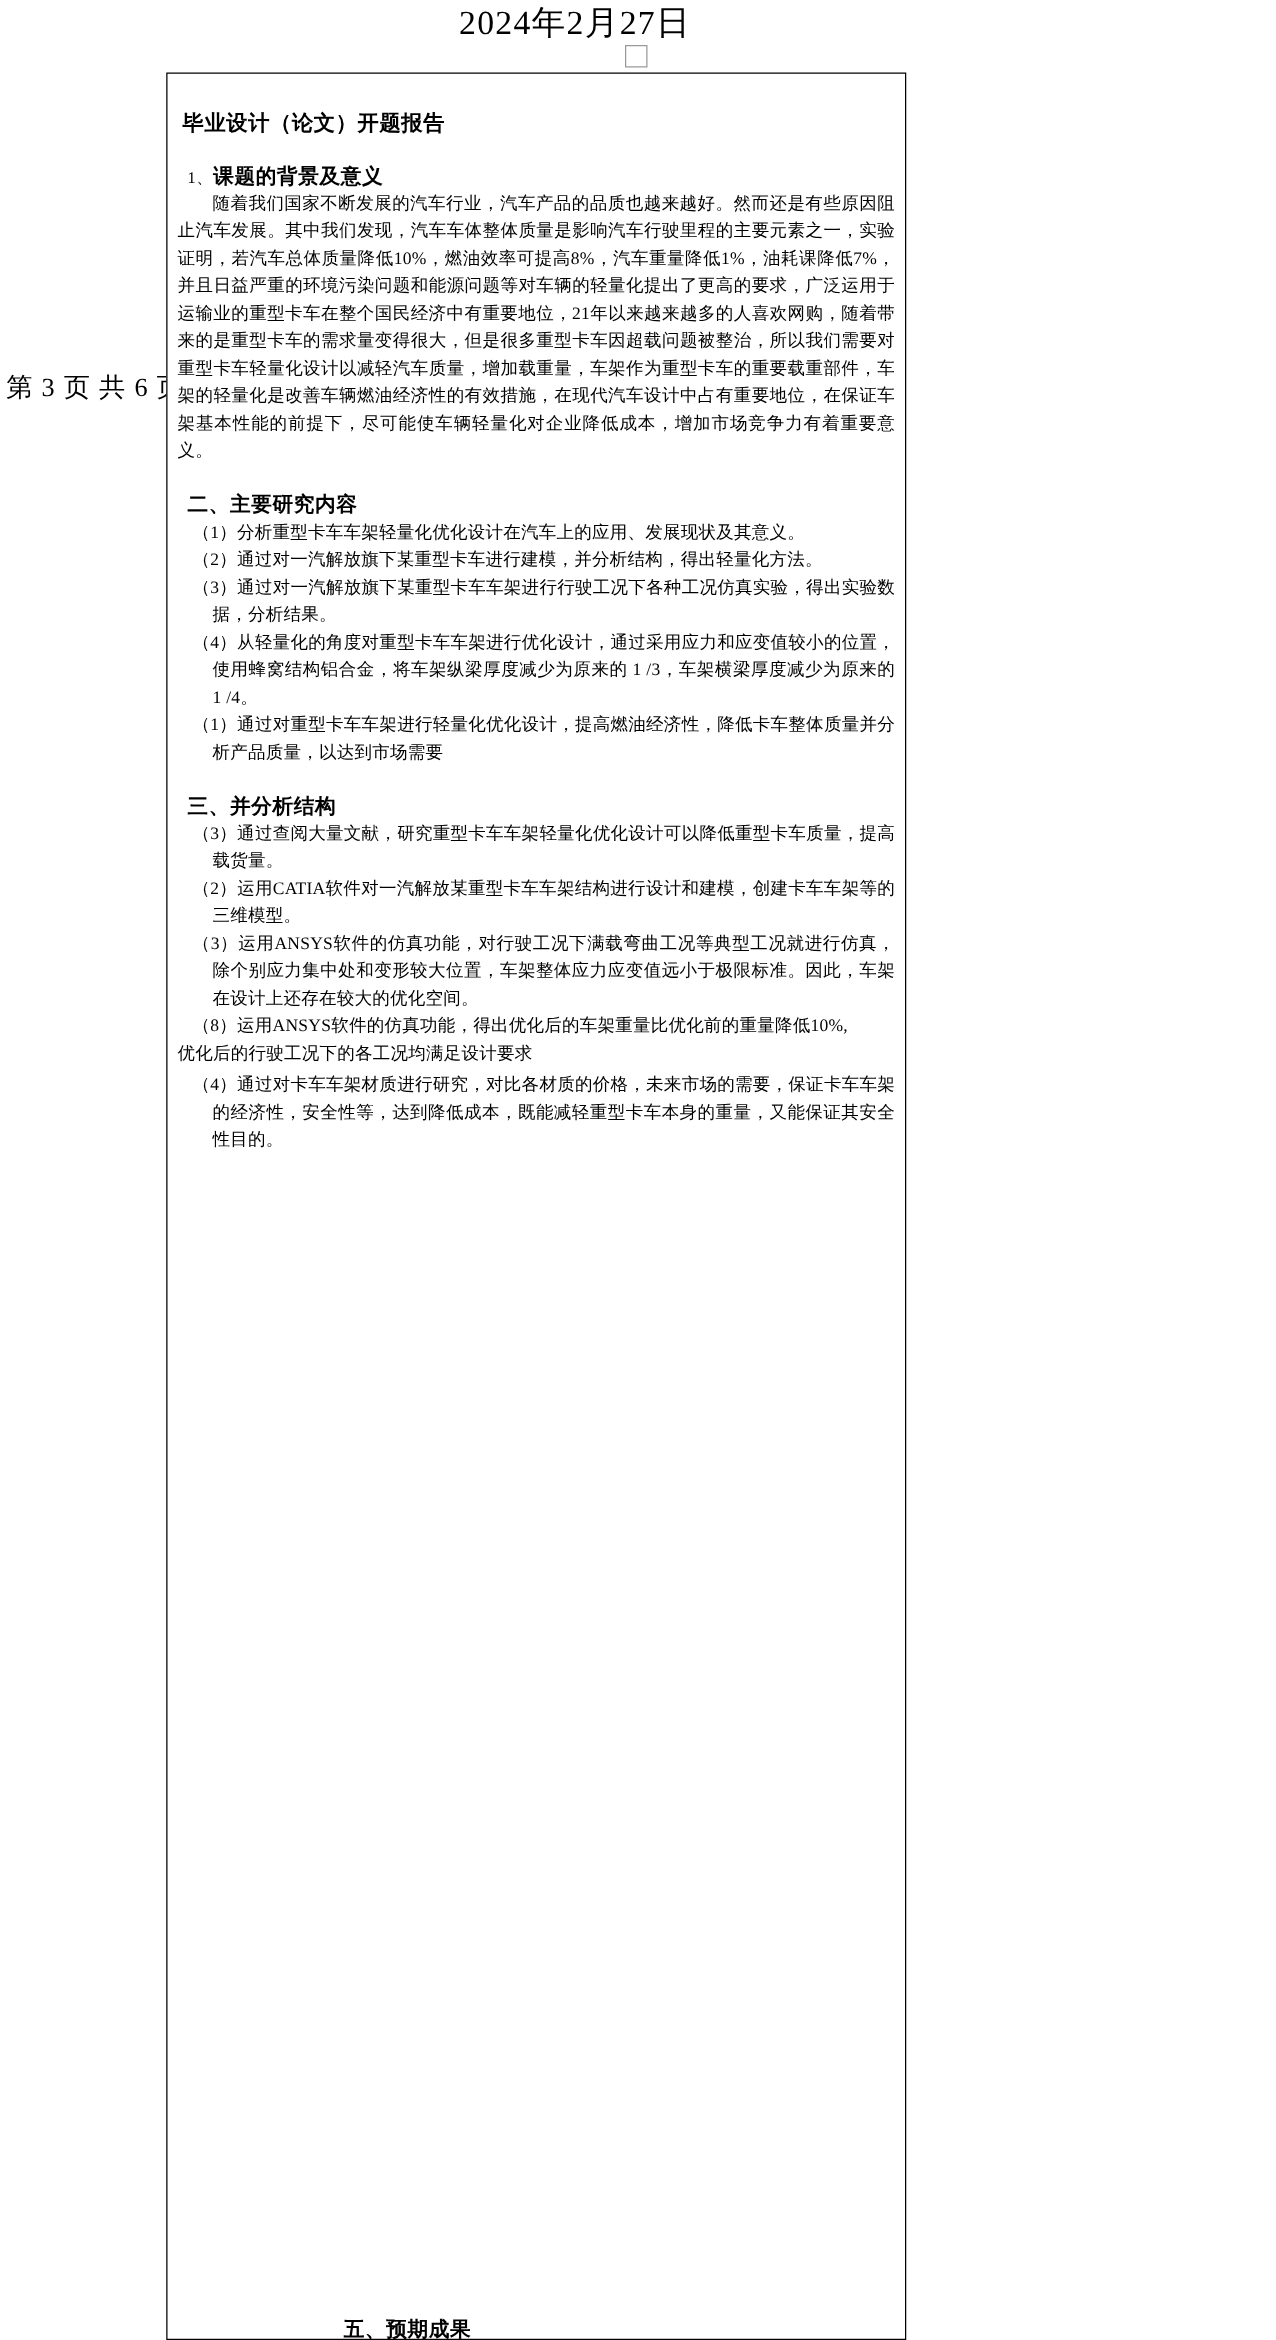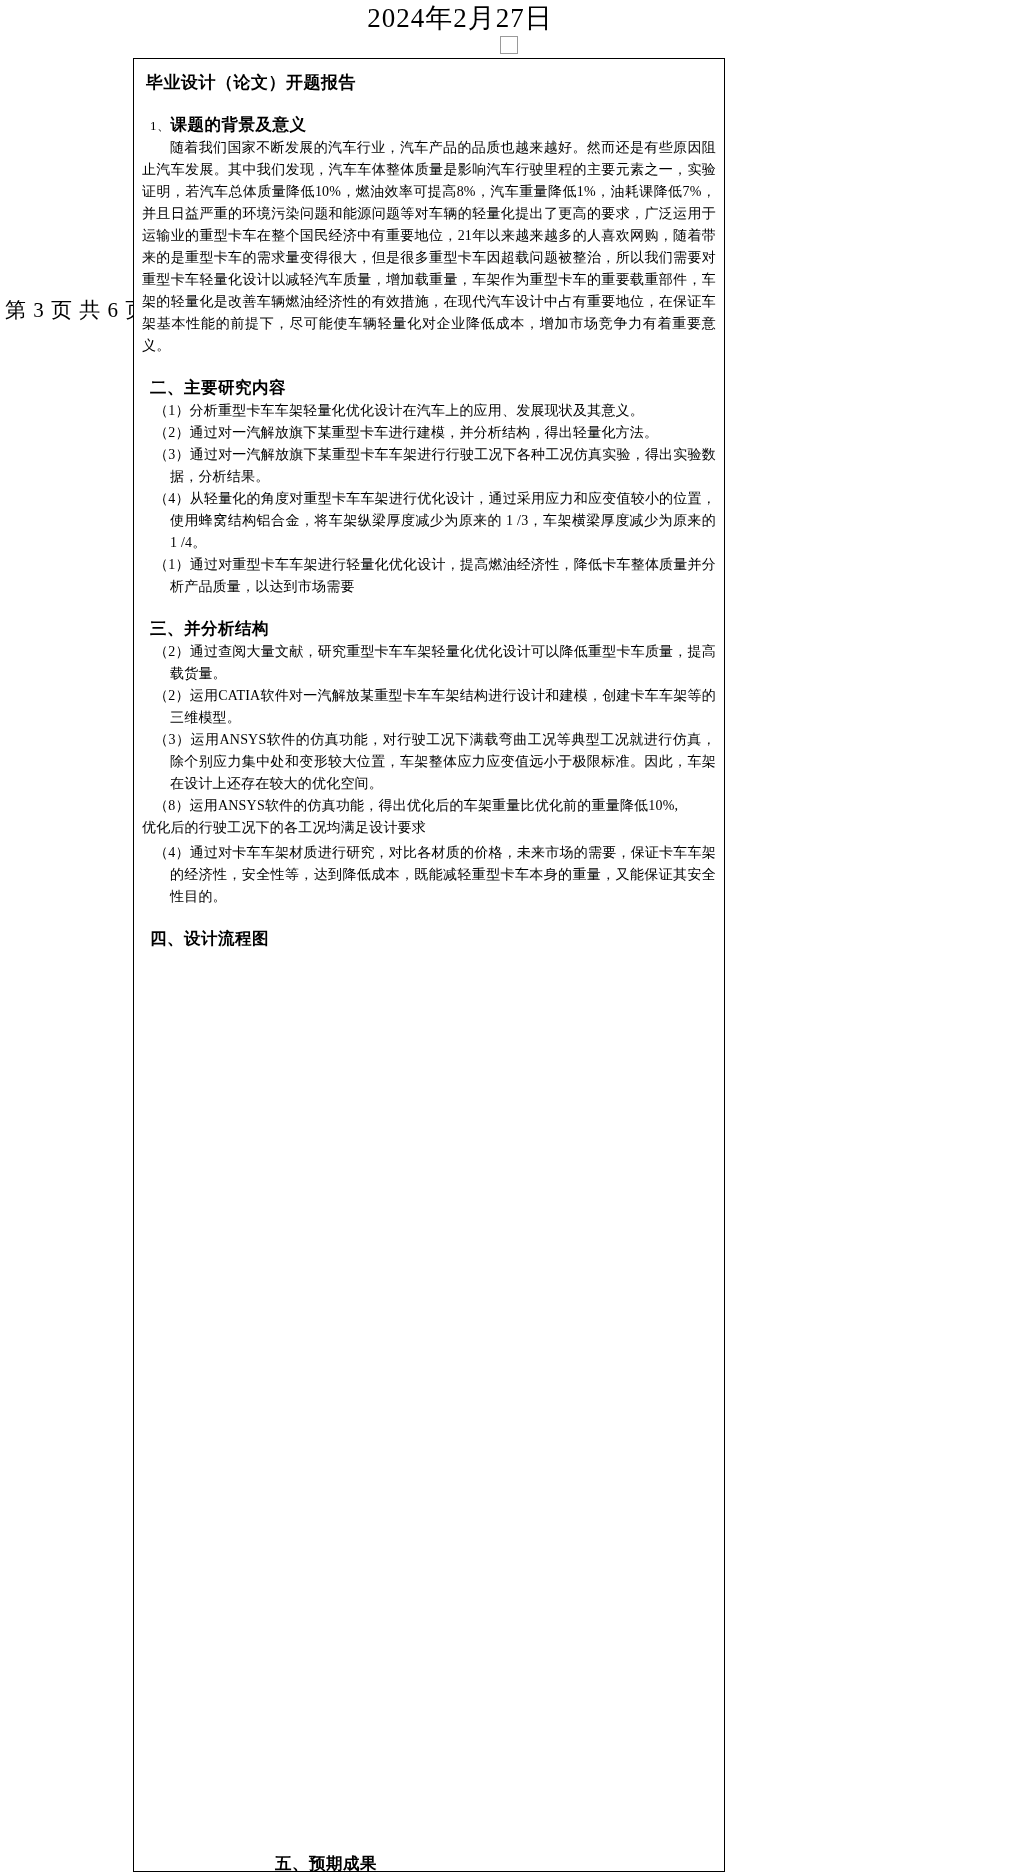--- a/index.html
+++ b/index.html
@@ -45,21 +45,21 @@
   }
   .doc-frame {
     position: absolute;
     top: 58px;
     left: 133px;
     width: 592px;
     height: 1814px;
     border: 1px solid #000000;
     box-sizing: border-box;
     background: #ffffff;
-    padding: 10px 8px 0 8px;
+    padding: 26px 8px 0 8px;
   }
   .doc-title {
     font-family: "Liberation Sans", sans-serif;
     font-weight: bold;
     font-size: 17px;
     margin: 2px 0 6px 4px;
     letter-spacing: 0.5px;
   }
   .sec-head {
     font-family: "Liberation Sans", sans-serif;
@@ -117,26 +117,25 @@
   <p class="body indent2">随着我们国家不断发展的汽车行业，汽车产品的品质也越来越好。然而还是有些原因阻止汽车发展。其中我们发现，汽车车体整体质量是影响汽车行驶里程的主要元素之一，实验证明，若汽车总体质量降低10%，燃油效率可提高8%，汽车重量降低1%，油耗课降低7%，并且日益严重的环境污染问题和能源问题等对车辆的轻量化提出了更高的要求，广泛运用于运输业的重型卡车在整个国民经济中有重要地位，21年以来越来越多的人喜欢网购，随着带来的是重型卡车的需求量变得很大，但是很多重型卡车因超载问题被整治，所以我们需要对重型卡车轻量化设计以减轻汽车质量，增加载重量，车架作为重型卡车的重要载重部件，车架的轻量化是改善车辆燃油经济性的有效措施，在现代汽车设计中占有重要地位，在保证车架基本性能的前提下，尽可能使车辆轻量化对企业降低成本，增加市场竞争力有着重要意义。</p>
 
   <div class="sec-head">二、主要研究内容</div>
   <p class="body hang">（1）分析重型卡车车架轻量化优化设计在汽车上的应用、发展现状及其意义。</p>
   <p class="body hang">（2）通过对一汽解放旗下某重型卡车进行建模，并分析结构，得出轻量化方法。</p>
   <p class="body hang">（3）通过对一汽解放旗下某重型卡车车架进行行驶工况下各种工况仿真实验，得出实验数据，分析结果。</p>
   <p class="body hang">（4）从轻量化的角度对重型卡车车架进行优化设计，通过采用应力和应变值较小的位置，使用蜂窝结构铝合金，将车架纵梁厚度减少为原来的 1 /3，车架横梁厚度减少为原来的 1 /4。</p>
   <p class="body hang">（1）通过对重型卡车车架进行轻量化优化设计，提高燃油经济性，降低卡车整体质量并分析产品质量，以达到市场需要</p>
 
   <div class="sec-head">三、并分析结构</div>
-  <p class="body hang">（2）通过查阅大量文献，研究重型卡车车架轻量化优化设计可以降低重型卡车质量，提高载货量。</p>
+  <p class="body hang">（3）通过查阅大量文献，研究重型卡车车架轻量化优化设计可以降低重型卡车质量，提高载货量。</p>
   <p class="body hang">（2）运用CATIA软件对一汽解放某重型卡车车架结构进行设计和建模，创建卡车车架等的三维模型。</p>
   <p class="body hang">（3）运用ANSYS软件的仿真功能，对行驶工况下满载弯曲工况等典型工况就进行仿真，除个别应力集中处和变形较大位置，车架整体应力应变值远小于极限标准。因此，车架在设计上还存在较大的优化空间。</p>
   <p class="body hang">（8）运用ANSYS软件的仿真功能，得出优化后的车架重量比优化前的重量降低10%,</p>
   <p class="body">优化后的行驶工况下的各工况均满足设计要求</p>
   <div class="spacer-sm"></div>
   <p class="body hang">（4）通过对卡车车架材质进行研究，对比各材质的价格，未来市场的需要，保证卡车车架的经济性，安全性等，达到降低成本，既能减轻重型卡车本身的重量，又能保证其安全性目的。</p>
 
-  <div class="sec-head">四、设计流程图</div>
 
   <div class="flow-blank"></div>
 
   <div class="sec-head-last">五、预期成果</div>
 </div>
 
 </body></html>

